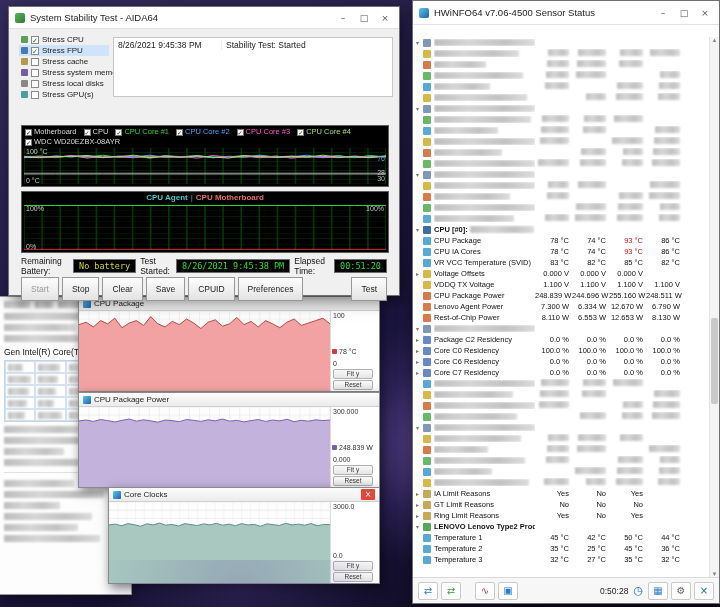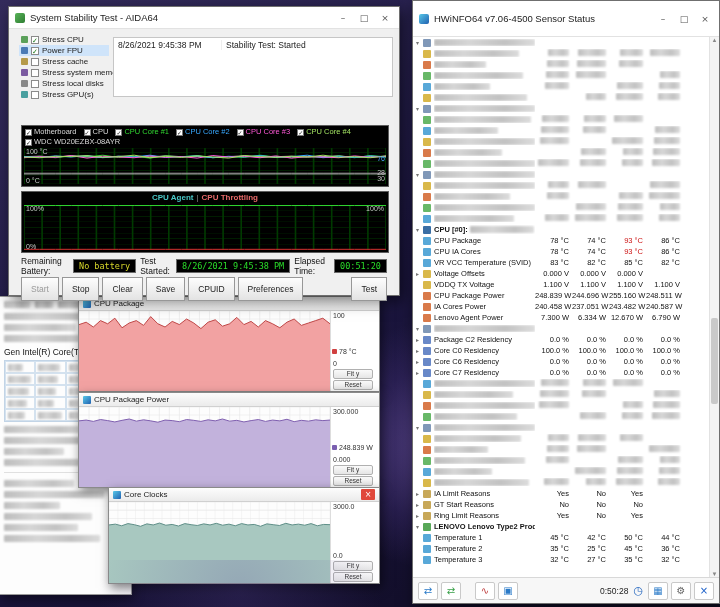--- a/index.html
+++ b/index.html
@@ -64,21 +64,21 @@
     font-size:8.5px;white-space:nowrap;}
   .fval.yellow{color:#d6d62a;} .fval.green{color:#2ade2a;}
   .aida-buttons{position:absolute;left:12px;right:12px;top:270px;height:16px;display:flex;gap:3px;}
   .abtn{font-family:"Liberation Sans",sans-serif;font-size:8.5px;padding:0 9px;height:24px;
     background:linear-gradient(#fdfdfd,#e3e3e3);border:1px solid #979797;border-radius:0;color:#222;}
   .abtn.disabled{color:#9a9a9a;}
   .flex1{flex:1;}
 
   
   .hwinfo{left:412px;top:0;width:308px;height:604px;background:#fff;}
-  .hwinfo .titlebar{height:36px;}
+  .hwinfo .titlebar{height:24px;}
   .cols{position:absolute;top:20px;left:0;right:0;height:15px;background:#f3f3f3;
     border-bottom:1px solid #d2d2d2;display:flex;align-items:center;font-size:8px;color:#333;}
   .c-name{flex:1;padding-left:6px;min-width:0;white-space:nowrap;overflow:hidden;}
   .c-val{width:37px;flex:none;text-align:right;padding-right:3px;white-space:nowrap;overflow:hidden;}
   .cols .c-val{text-align:center;border-left:1px solid #e3e3e3;height:11px;line-height:11px;}
   .c-pad{width:26px;flex:none;}
   .sensor-list{position:absolute;top:36px;left:0;right:10px;bottom:26px;overflow:hidden;font-size:7.5px;color:#111;}
   .srow{display:flex;align-items:center;height:11px;padding-left:3px;}
   .srow.sect{font-weight:bold;}
   .arr{width:7px;flex:none;font-size:6px;color:#777;font-family:"DejaVu Sans",sans-serif;}
@@ -414,21 +414,21 @@
     </div>
     <div class="stress-list">
         <div class="sopt">
           <span class="sicon" style="background: rgb(90, 160, 90);"></span>
           <span class="scheck">✓</span>
           <span class="slabel">Stress CPU</span>
         </div>
         <div class="sopt sel">
           <span class="sicon" style="background: rgb(74, 122, 181);"></span>
           <span class="scheck">✓</span>
-          <span class="slabel">Power FPU</span>
+          <span class="slabel">Stress FPU</span>
         </div>
         <div class="sopt">
           <span class="sicon" style="background: rgb(181, 154, 74);"></span>
           <span class="scheck"></span>
           <span class="slabel">Stress cache</span>
         </div>
         <div class="sopt">
           <span class="sicon" style="background: rgb(122, 90, 160);"></span>
           <span class="scheck"></span>
           <span class="slabel">Stress system memory</span>
@@ -526,21 +526,21 @@
             <polyline points="0,24 4.3478260869565215,23 8.695652173913043,25 13.043478260869565,22 17.391304347826086,24 21.73913043478261,26 26.08695652173913,23 30.434782608695656,24 34.78260869565217,25 39.130434782608695,22 43.47826086956522,24 47.82608695652174,23 52.17391304347826,26 56.52173913043478,24 60.86956521739131,22 65.21739130434783,25 69.56521739130434,24 73.91304347826086,23 78.26086956521739,25 82.6086956521739,24 86.95652173913044,22 91.30434782608695,26 95.65217391304348,24 100,23" fill="none" stroke="#e0e0e0" stroke-width="1" vector-effect="non-scaling-stroke"></polyline>
             <polyline points="0,26 4.3478260869565215,23 8.695652173913043,27 13.043478260869565,22 17.391304347826086,25 21.73913043478261,20 26.08695652173913,26 30.434782608695656,23 34.78260869565217,28 39.130434782608695,22 43.47826086956522,25 47.82608695652174,21 52.17391304347826,27 56.52173913043478,24 60.86956521739131,26 65.21739130434783,20 69.56521739130434,25 73.91304347826086,27 78.26086956521739,23 82.6086956521739,26 86.95652173913044,22 91.30434782608695,27 95.65217391304348,21 100,25" fill="none" stroke="#30d830" stroke-width="1" vector-effect="non-scaling-stroke"></polyline>
             <polyline points="0,24 4.3478260869565215,26 8.695652173913043,22 13.043478260869565,25 17.391304347826086,21 21.73913043478261,27 26.08695652173913,23 30.434782608695656,25 34.78260869565217,20 39.130434782608695,26 43.47826086956522,24 47.82608695652174,22 52.17391304347826,27 56.52173913043478,23 60.86956521739131,25 65.21739130434783,21 69.56521739130434,26 73.91304347826086,24 78.26086956521739,20 82.6086956521739,27 86.95652173913044,23 91.30434782608695,26 95.65217391304348,22 100,25" fill="none" stroke="#38a8ff" stroke-width="1" vector-effect="non-scaling-stroke"></polyline>
             <polyline points="0,27 4.3478260869565215,24 8.695652173913043,26 13.043478260869565,21 17.391304347826086,28 21.73913043478261,23 26.08695652173913,25 30.434782608695656,27 34.78260869565217,22 39.130434782608695,26 43.47826086956522,24 47.82608695652174,28 52.17391304347826,21 56.52173913043478,25 60.86956521739131,23 65.21739130434783,27 69.56521739130434,22 73.91304347826086,28 78.26086956521739,24 82.6086956521739,25 86.95652173913044,27 91.30434782608695,22 95.65217391304348,26 100,23" fill="none" stroke="#ff58d8" stroke-width="1" vector-effect="non-scaling-stroke"></polyline>
             <polyline points="0,25 4.3478260869565215,27 8.695652173913043,23 13.043478260869565,24 17.391304347826086,21 21.73913043478261,26 26.08695652173913,24 30.434782608695656,20 34.78260869565217,27 39.130434782608695,23 43.47826086956522,26 47.82608695652174,22 52.17391304347826,25 56.52173913043478,28 60.86956521739131,21 65.21739130434783,24 69.56521739130434,26 73.91304347826086,23 78.26086956521739,25 82.6086956521739,20 86.95652173913044,26 91.30434782608695,24 95.65217391304348,27 100,22" fill="none" stroke="#a0e060" stroke-width="1" vector-effect="non-scaling-stroke"></polyline>
           </svg>
         </div>
     </div>
     <div class="panel panel-usage">
       <div class="usage-head">
-        <span class="uh-l">CPU Agent</span><span class="uh-sep">|</span><span class="uh-r">CPU Throttling</span>
+        <span class="uh-l">CPU Agent</span><span class="uh-sep">|</span><span class="uh-r">CPU Motherboard</span>
       </div>
       <div class="plot">
         <span class="axl tl">100%</span>
         <span class="axl tr">100%</span>
         <span class="axl bl">0%</span>
       <svg viewBox="0 0 100 100" preserveAspectRatio="none">
             <rect x="0" y="0" width="100" height="100" fill="#000"></rect>
             <line x1="0" y1="0" x2="0" y2="100" stroke="#003a00" stroke-width="0.45"></line>
             <line x1="5" y1="0" x2="5" y2="100" stroke="#003a00" stroke-width="0.45"></line>
             <line x1="10" y1="0" x2="10" y2="100" stroke="#003a00" stroke-width="0.45"></line>
@@ -878,35 +878,35 @@
           <span class="rname">CPU Package Power</span>
           <span class="c-val">248.839 W</span>
           <span class="c-val">244.696 W</span>
           <span class="c-val">255.160 W</span>
           <span class="c-val">248.511 W</span>
           <span class="c-pad"></span>
         </div>
         <div class="srow">
           <span class="arr"></span>
           <span class="ricon" style="background: rgb(217, 122, 74);"></span>
-          <span class="rname">IA Cores Power</span>
-          <span class="c-val">240.458 W</span>
-          <span class="c-val">237.051 W</span>
-          <span class="c-val">243.482 W</span>
-          <span class="c-val">240.587 W</span>
-          <span class="c-pad"></span>
-        </div>
-        <div class="srow">
-          <span class="arr"></span>
-          <span class="ricon" style="background: rgb(217, 122, 74);"></span>
           <span class="rname">Lenovo Agent Power</span>
           <span class="c-val">7.300 W</span>
           <span class="c-val">6.334 W</span>
           <span class="c-val">12.670 W</span>
           <span class="c-val">6.790 W</span>
+          <span class="c-pad"></span>
+        </div>
+        <div class="srow">
+          <span class="arr"></span>
+          <span class="ricon" style="background: rgb(217, 122, 74);"></span>
+          <span class="rname">Rest-of-Chip Power</span>
+          <span class="c-val">8.110 W</span>
+          <span class="c-val">6.553 W</span>
+          <span class="c-val">12.653 W</span>
+          <span class="c-val">8.130 W</span>
           <span class="c-pad"></span>
         </div>
         <div class="srow">
           <span class="arr">▾</span>
           <span class="ricon" style="background: rgb(128, 152, 184);"></span>
           <span class="rname">
             <span class="redact" style="width: 120px;"></span>
           </span>
           <span class="c-val"></span>
           <span class="c-val"></span>
@@ -1080,21 +1080,21 @@
           <span class="rname">IA Limit Reasons</span>
           <span class="c-val">Yes</span>
           <span class="c-val">No</span>
           <span class="c-val">Yes</span>
           <span class="c-val"></span>
           <span class="c-pad"></span>
         </div>
         <div class="srow">
           <span class="arr">▸</span>
           <span class="ricon" style="background: rgb(200, 168, 88);"></span>
-          <span class="rname">GT Start Reasons</span>
+          <span class="rname">GT Limit Reasons</span>
           <span class="c-val">No</span>
           <span class="c-val">No</span>
           <span class="c-val">No</span>
           <span class="c-val"></span>
           <span class="c-pad"></span>
         </div>
         <div class="srow">
           <span class="arr">▸</span>
           <span class="ricon" style="background: rgb(200, 168, 88);"></span>
           <span class="rname">Ring Limit Reasons</span>

